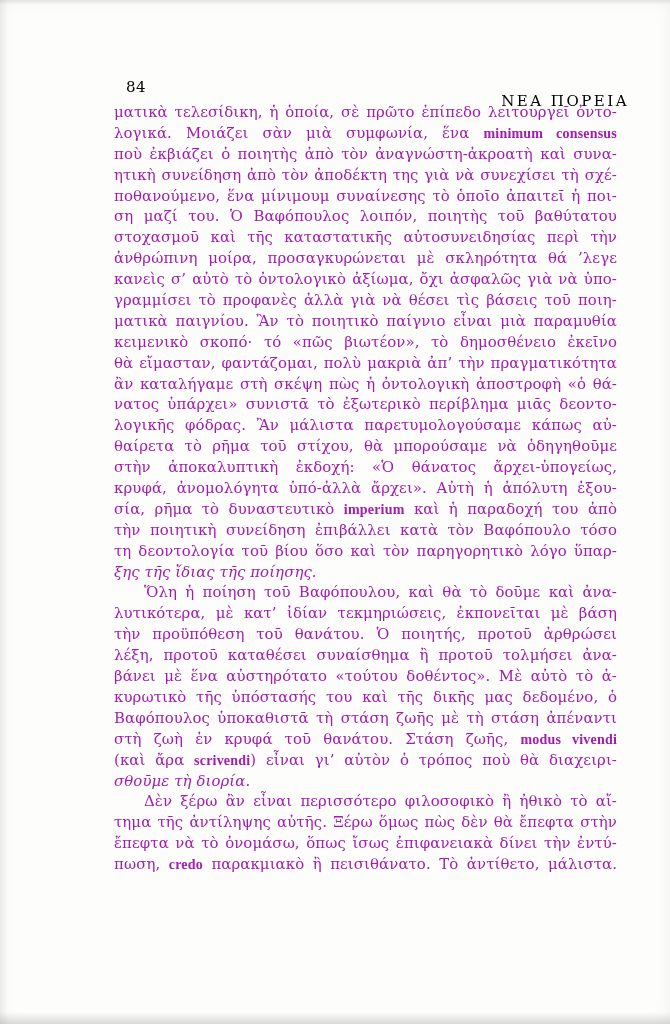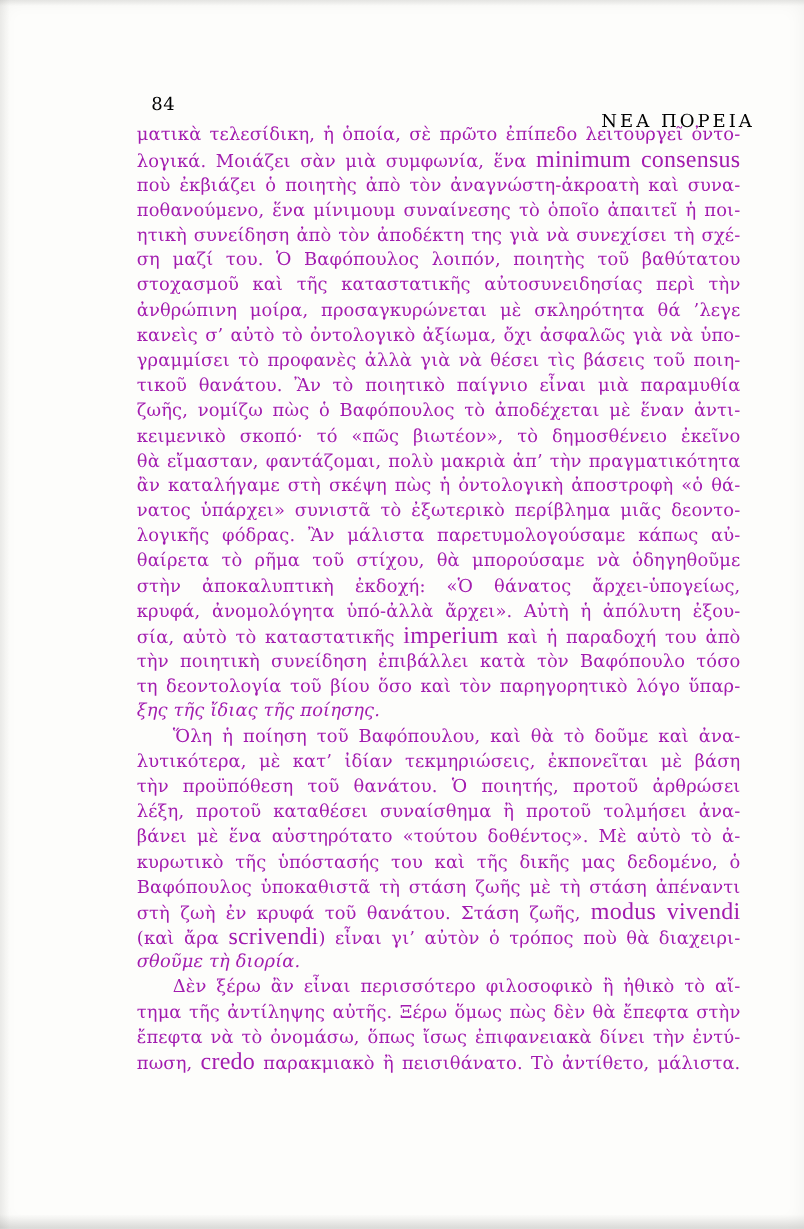--- a/index.html
+++ b/index.html
@@ -52,58 +52,58 @@
     white-space: normal;
   }
   .line.end {
     -moz-text-align-last: left;
     text-align-last: left;
     font-style: italic;
   }
   .line.indent { text-indent: 30px; }
   .latin {
     font-family: "Liberation Serif", serif;
-    font-size: 20px;
+    font-size: 14px;
     letter-spacing: 0.2px;
+    font-weight: bold;
   }
 </style>
 </head>
 <body>
 
 <div class="page">
   <div class="scan-edge-top"></div>
   <div class="scan-edge-left"></div>
 
   <div class="running-head">
     <span class="page-number">84</span>
     <span class="journal-title">ΝΕΑ ΠΟΡΕΙΑ</span>
   </div>
 
   <div class="text-block">
       <div class="line"><span>ματικὰ τελεσίδικη, ἡ ὁποία, σὲ πρῶτο ἐπίπεδο λειτουργεῖ ὀντο-</span></div>
       <div class="line"><span>λογικά. Μοιάζει σὰν μιὰ συμφωνία, ἕνα </span><span class="latin">minimum consensus</span></div>
       <div class="line"><span>ποὺ ἐκβιάζει ὁ ποιητὴς ἀπὸ τὸν ἀναγνώστη-ἀκροατὴ καὶ συνα-</span></div>
+      <div class="line"><span>ητικὴ συνείδηση ἀπὸ τὸν ἀποδέκτη της γιὰ νὰ συνεχίσει τὴ σχέ-</span></div>
       <div class="line"><span>ποθανούμενο, ἕνα μίνιμουμ συναίνεσης τὸ ὁποῖο ἀπαιτεῖ ἡ ποι-</span></div>
-      <div class="line"><span>ητικὴ συνείδηση ἀπὸ τὸν ἀποδέκτη της γιὰ νὰ συνεχίσει τὴ σχέ-</span></div>
       <div class="line"><span>ση μαζί του. Ὁ Βαφόπουλος λοιπόν, ποιητὴς τοῦ βαθύτατου</span></div>
       <div class="line"><span>στοχασμοῦ καὶ τῆς καταστατικῆς αὐτοσυνειδησίας περὶ τὴν</span></div>
       <div class="line"><span>ἀνθρώπινη μοίρα, προσαγκυρώνεται μὲ σκληρότητα θά ’λεγε</span></div>
       <div class="line"><span>κανεὶς σ’ αὐτὸ τὸ ὀντολογικὸ ἀξίωμα, ὄχι ἀσφαλῶς γιὰ νὰ ὑπο-</span></div>
       <div class="line"><span>γραμμίσει τὸ προφανὲς ἀλλὰ γιὰ νὰ θέσει τὶς βάσεις τοῦ ποιη-</span></div>
-      <div class="line"><span>τικοῦ θανάτου. Ἂν τὸ ποιητικὸ παίγνιο εἶναι μιὰ παραμυθία</span></div>
-      <div class="line"><span>ζωῆς, νομίζω πὼς ὁ Βαφόπουλος τὸ ἀποδέχεται μὲ ἕναν ἀντι-</span></div>
+      <div class="line"><span>ματικὰ παιγνίου. Ἂν τὸ ποιητικὸ παίγνιο εἶναι μιὰ παραμυθία</span></div>
       <div class="line"><span>κειμενικὸ σκοπό· τό «πῶς βιωτέον», τὸ δημοσθένειο ἐκεῖνο</span></div>
       <div class="line"><span>θὰ εἴμασταν, φαντάζομαι, πολὺ μακριὰ ἀπ’ τὴν πραγματικότητα</span></div>
       <div class="line"><span>ἂν καταλήγαμε στὴ σκέψη πὼς ἡ ὀντολογικὴ ἀποστροφὴ «ὁ θά-</span></div>
       <div class="line"><span>νατος ὑπάρχει» συνιστᾶ τὸ ἐξωτερικὸ περίβλημα μιᾶς δεοντο-</span></div>
       <div class="line"><span>λογικῆς φόδρας. Ἂν μάλιστα παρετυμολογούσαμε κάπως αὐ-</span></div>
       <div class="line"><span>θαίρετα τὸ ρῆμα τοῦ στίχου, θὰ μπορούσαμε νὰ ὁδηγηθοῦμε</span></div>
       <div class="line"><span>στὴν ἀποκαλυπτικὴ ἐκδοχή: «Ὁ θάνατος ἄρχει-ὑπογείως,</span></div>
       <div class="line"><span>κρυφά, ἀνομολόγητα ὑπό-ἀλλὰ ἄρχει». Αὐτὴ ἡ ἀπόλυτη ἐξου-</span></div>
-      <div class="line"><span>σία, αὐτὸ τὸ καταστατικῆς </span><span class="latin">imperium</span><span> καὶ ἡ παραδοχή του ἀπὸ</span></div>
+      <div class="line"><span>σία, ρῆμα τὸ δυναστευτικὸ </span><span class="latin">imperium</span><span> καὶ ἡ παραδοχή του ἀπὸ</span></div>
       <div class="line"><span>τὴν ποιητικὴ συνείδηση ἐπιβάλλει κατὰ τὸν Βαφόπουλο τόσο</span></div>
       <div class="line"><span>τη δεοντολογία τοῦ βίου ὅσο καὶ τὸν παρηγορητικὸ λόγο ὕπαρ-</span></div>
       <div class="line end"><span>ξης τῆς ἴδιας τῆς ποίησης.</span></div>
       <div class="line indent"><span>Ὅλη ἡ ποίηση τοῦ Βαφόπουλου, καὶ θὰ τὸ δοῦμε καὶ ἀνα-</span></div>
       <div class="line"><span>λυτικότερα, μὲ κατ’ ἰδίαν τεκμηριώσεις, ἐκπονεῖται μὲ βάση</span></div>
       <div class="line"><span>τὴν προϋπόθεση τοῦ θανάτου. Ὁ ποιητής, προτοῦ ἀρθρώσει</span></div>
       <div class="line"><span>λέξη, προτοῦ καταθέσει συναίσθημα ἢ προτοῦ τολμήσει ἀνα-</span></div>
       <div class="line"><span>βάνει μὲ ἕνα αὐστηρότατο «τούτου δοθέντος». Μὲ αὐτὸ τὸ ἀ-</span></div>
       <div class="line"><span>κυρωτικὸ τῆς ὑπόστασής του καὶ τῆς δικῆς μας δεδομένο, ὁ</span></div>
       <div class="line"><span>Βαφόπουλος ὑποκαθιστᾶ τὴ στάση ζωῆς μὲ τὴ στάση ἀπέναντι</span></div>

